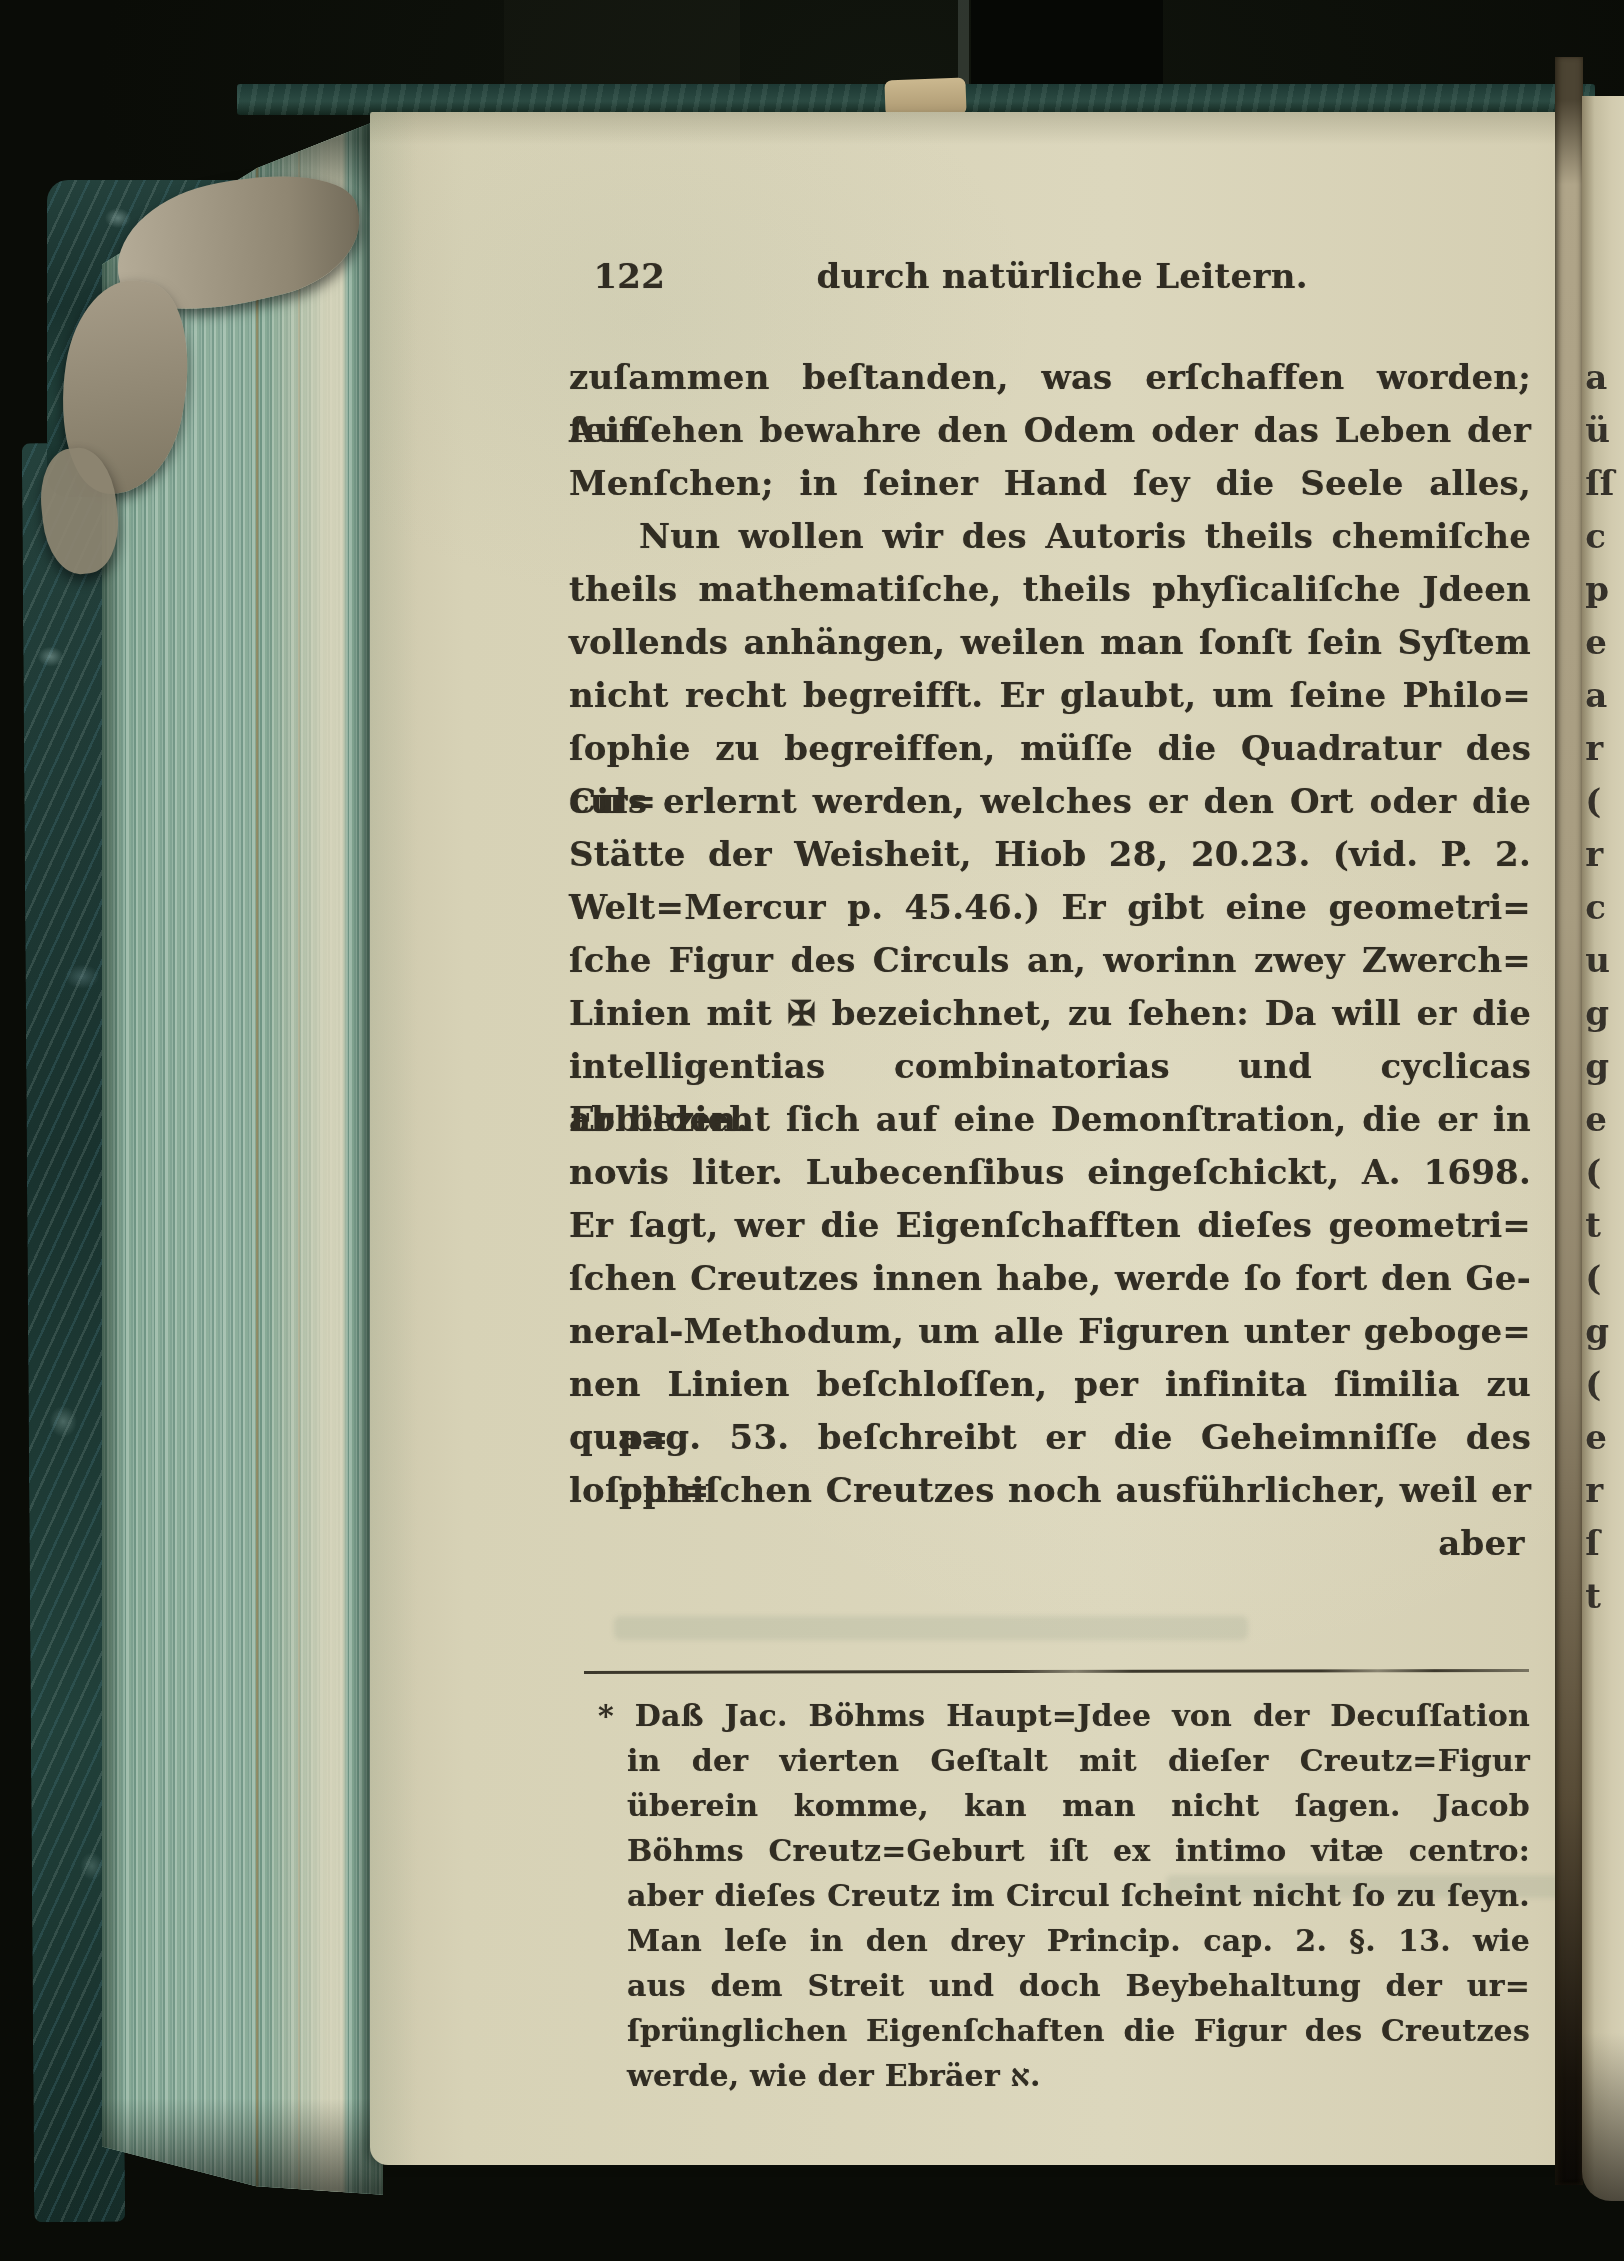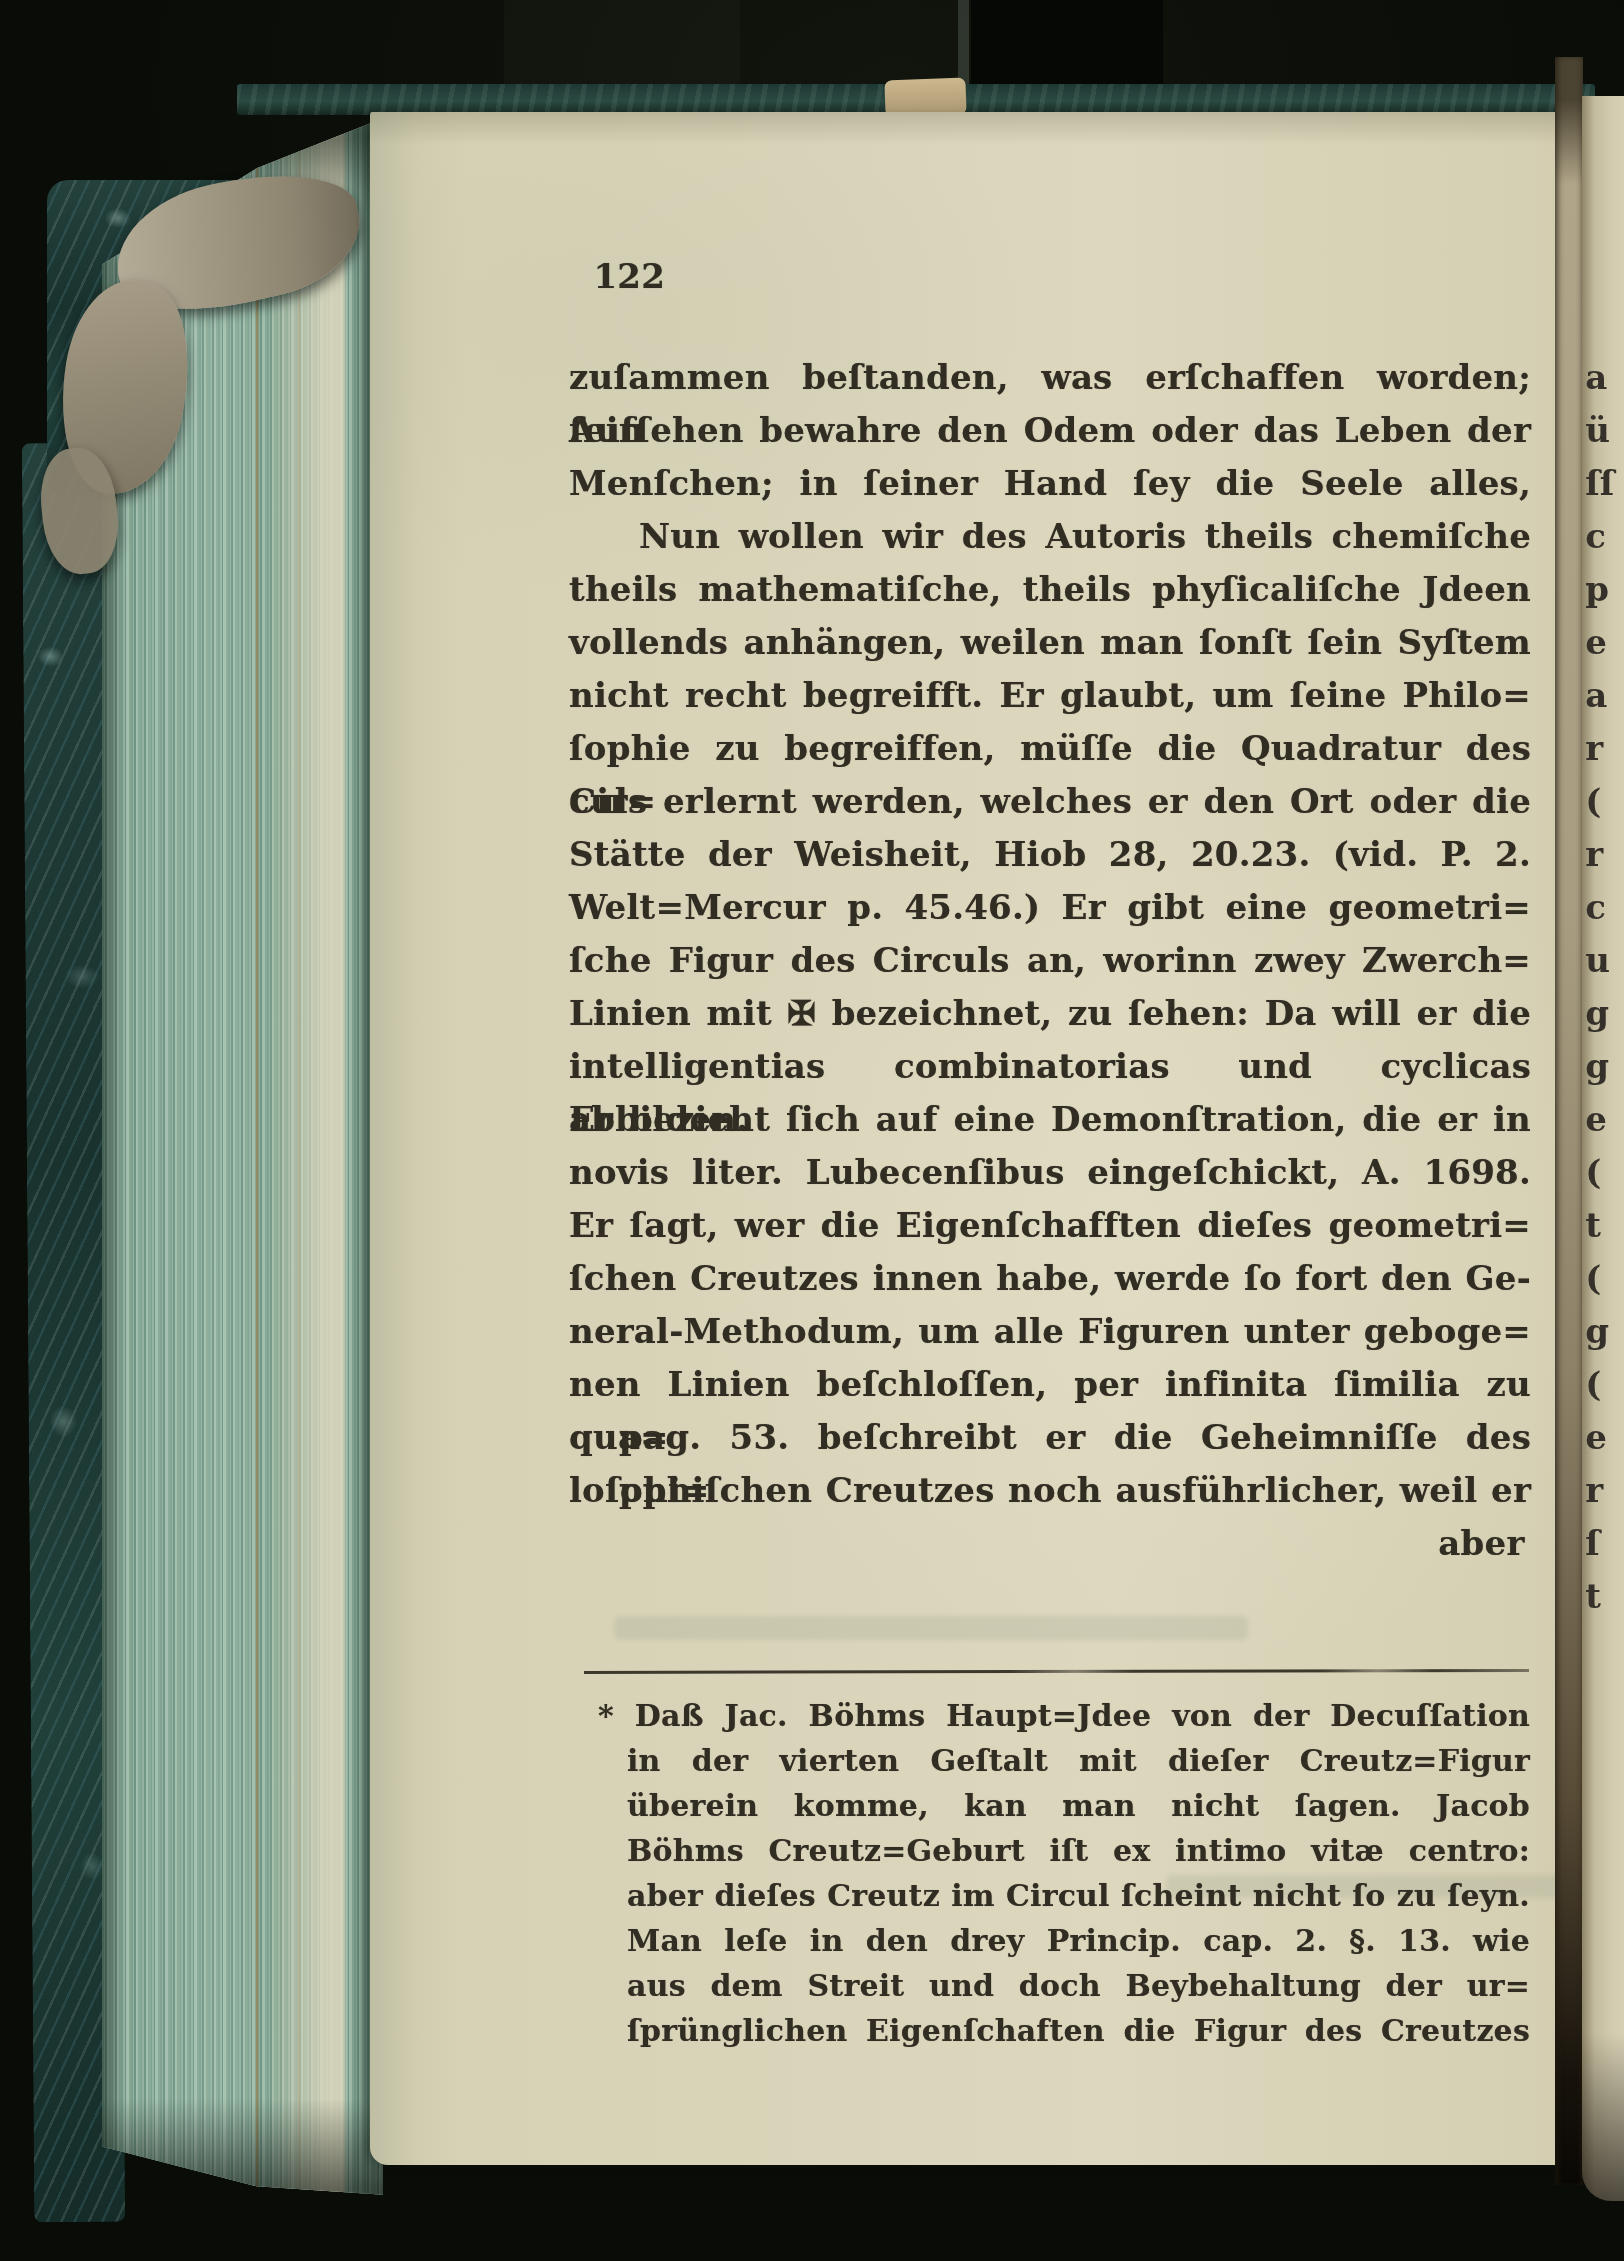--- a/index.html
+++ b/index.html
@@ -129,20 +129,21 @@
   <div class="torn torn-1"></div>
   <div class="torn torn-2"></div>
   <div class="torn torn-3"></div>
 
   <div class="page">
     <div class="ghost ghost-1"></div>
     <div class="ghost ghost-2"></div>
 
     <div class="page-header">
       <span class="pagenum">122</span>
+      <span class="running-title">durch natürliche Leitern.</span>
     </div>
 
     <div class="body-text">
         <div class="bl j">zuſammen beſtanden, was erſchaffen worden; ſein</div>
         <div class="bl j">Aufſehen bewahre den Odem oder das Leben der</div>
         <div class="bl j">Menſchen; in ſeiner Hand ſey die Seele alles,</div>
         <div class="bl j ind1">Nun wollen wir des Autoris theils chemiſche</div>
         <div class="bl j">theils mathematiſche, theils phyſicaliſche Jdeen</div>
         <div class="bl j">vollends anhängen, weilen man ſonſt ſein Syſtem</div>
         <div class="bl j">nicht recht begreifft. Er glaubt, um ſeine Philo=</div>
@@ -168,20 +169,21 @@
 
     <div class="footnote">
         <div class="fnl f1">* Daß Jac. Böhms Haupt=Jdee von der Decuſſation</div>
         <div class="fnl">in der vierten Geſtalt mit dieſer Creutz=Figur</div>
         <div class="fnl">überein komme, kan man nicht ſagen. Jacob</div>
         <div class="fnl">Böhms Creutz=Geburt iſt ex intimo vitæ centro:</div>
         <div class="fnl">aber dieſes Creutz im Circul ſcheint nicht ſo zu ſeyn.</div>
         <div class="fnl">Man leſe in den drey Princip. cap. 2. §. 13. wie</div>
         <div class="fnl">aus dem Streit und doch Beybehaltung der ur=</div>
         <div class="fnl">ſprünglichen Eigenſchaften die Figur des Creutzes</div>
+        <div class="fnl fleft">werde, wie der Ebräer א.</div>
       </div>
 
     <div class="page-right-shade"></div>
   </div>
 
   <div class="gutter-channel"></div>
 
   <div class="next-page-sliver">
     <div class="sliver-fragments">
         <div class="frag">a</div>

